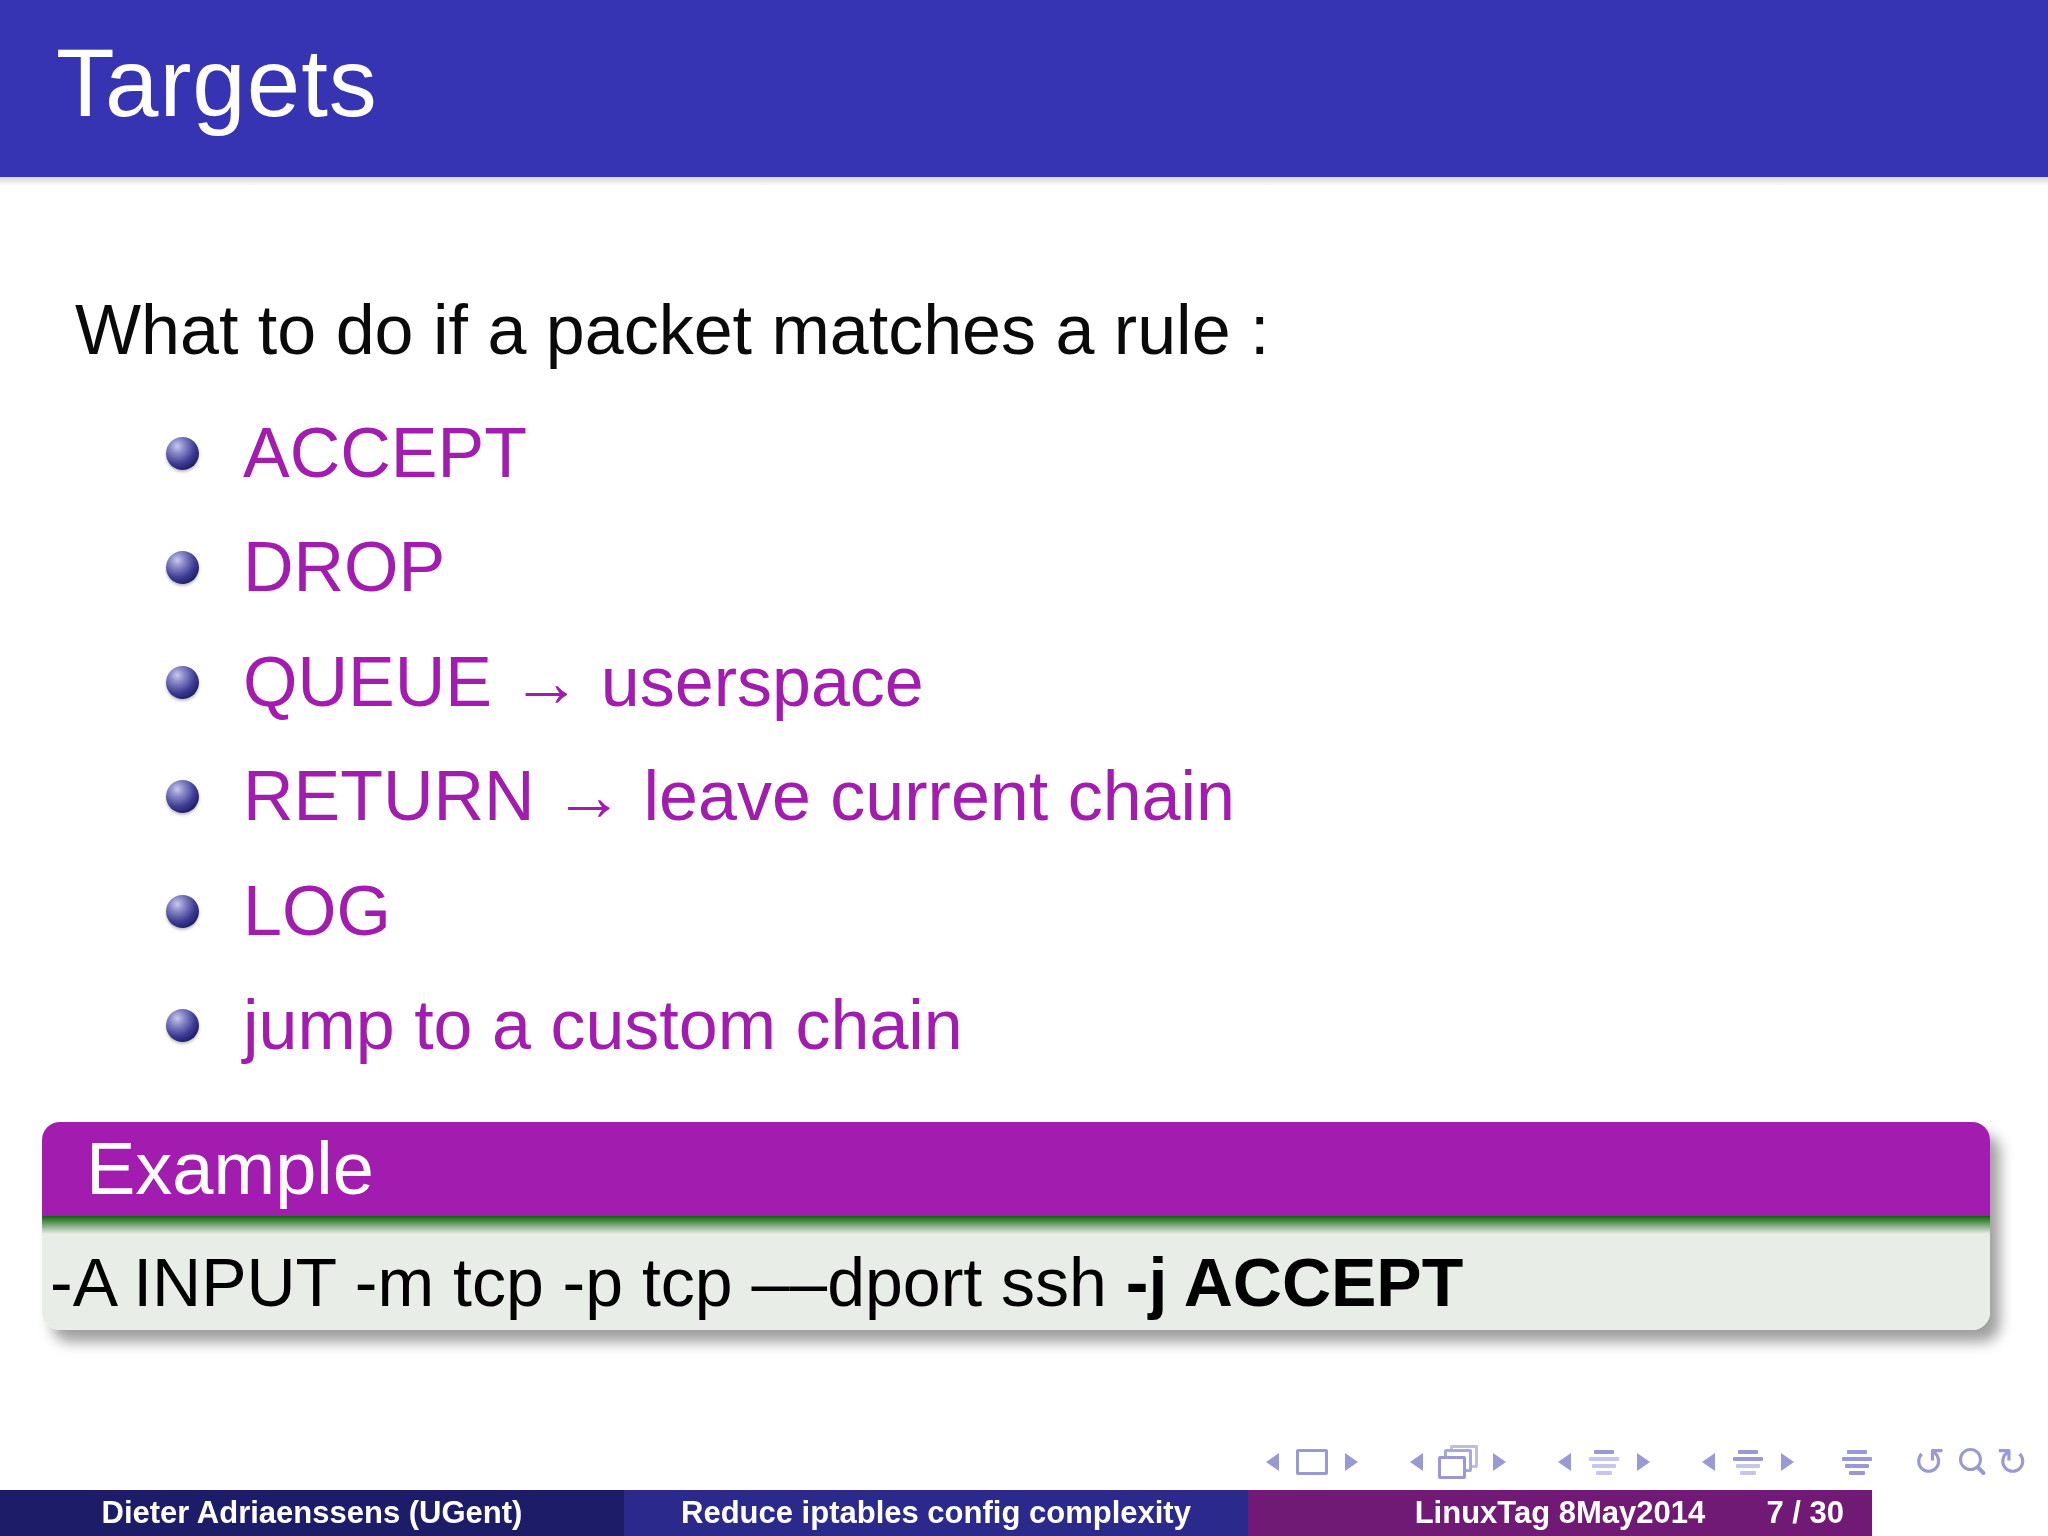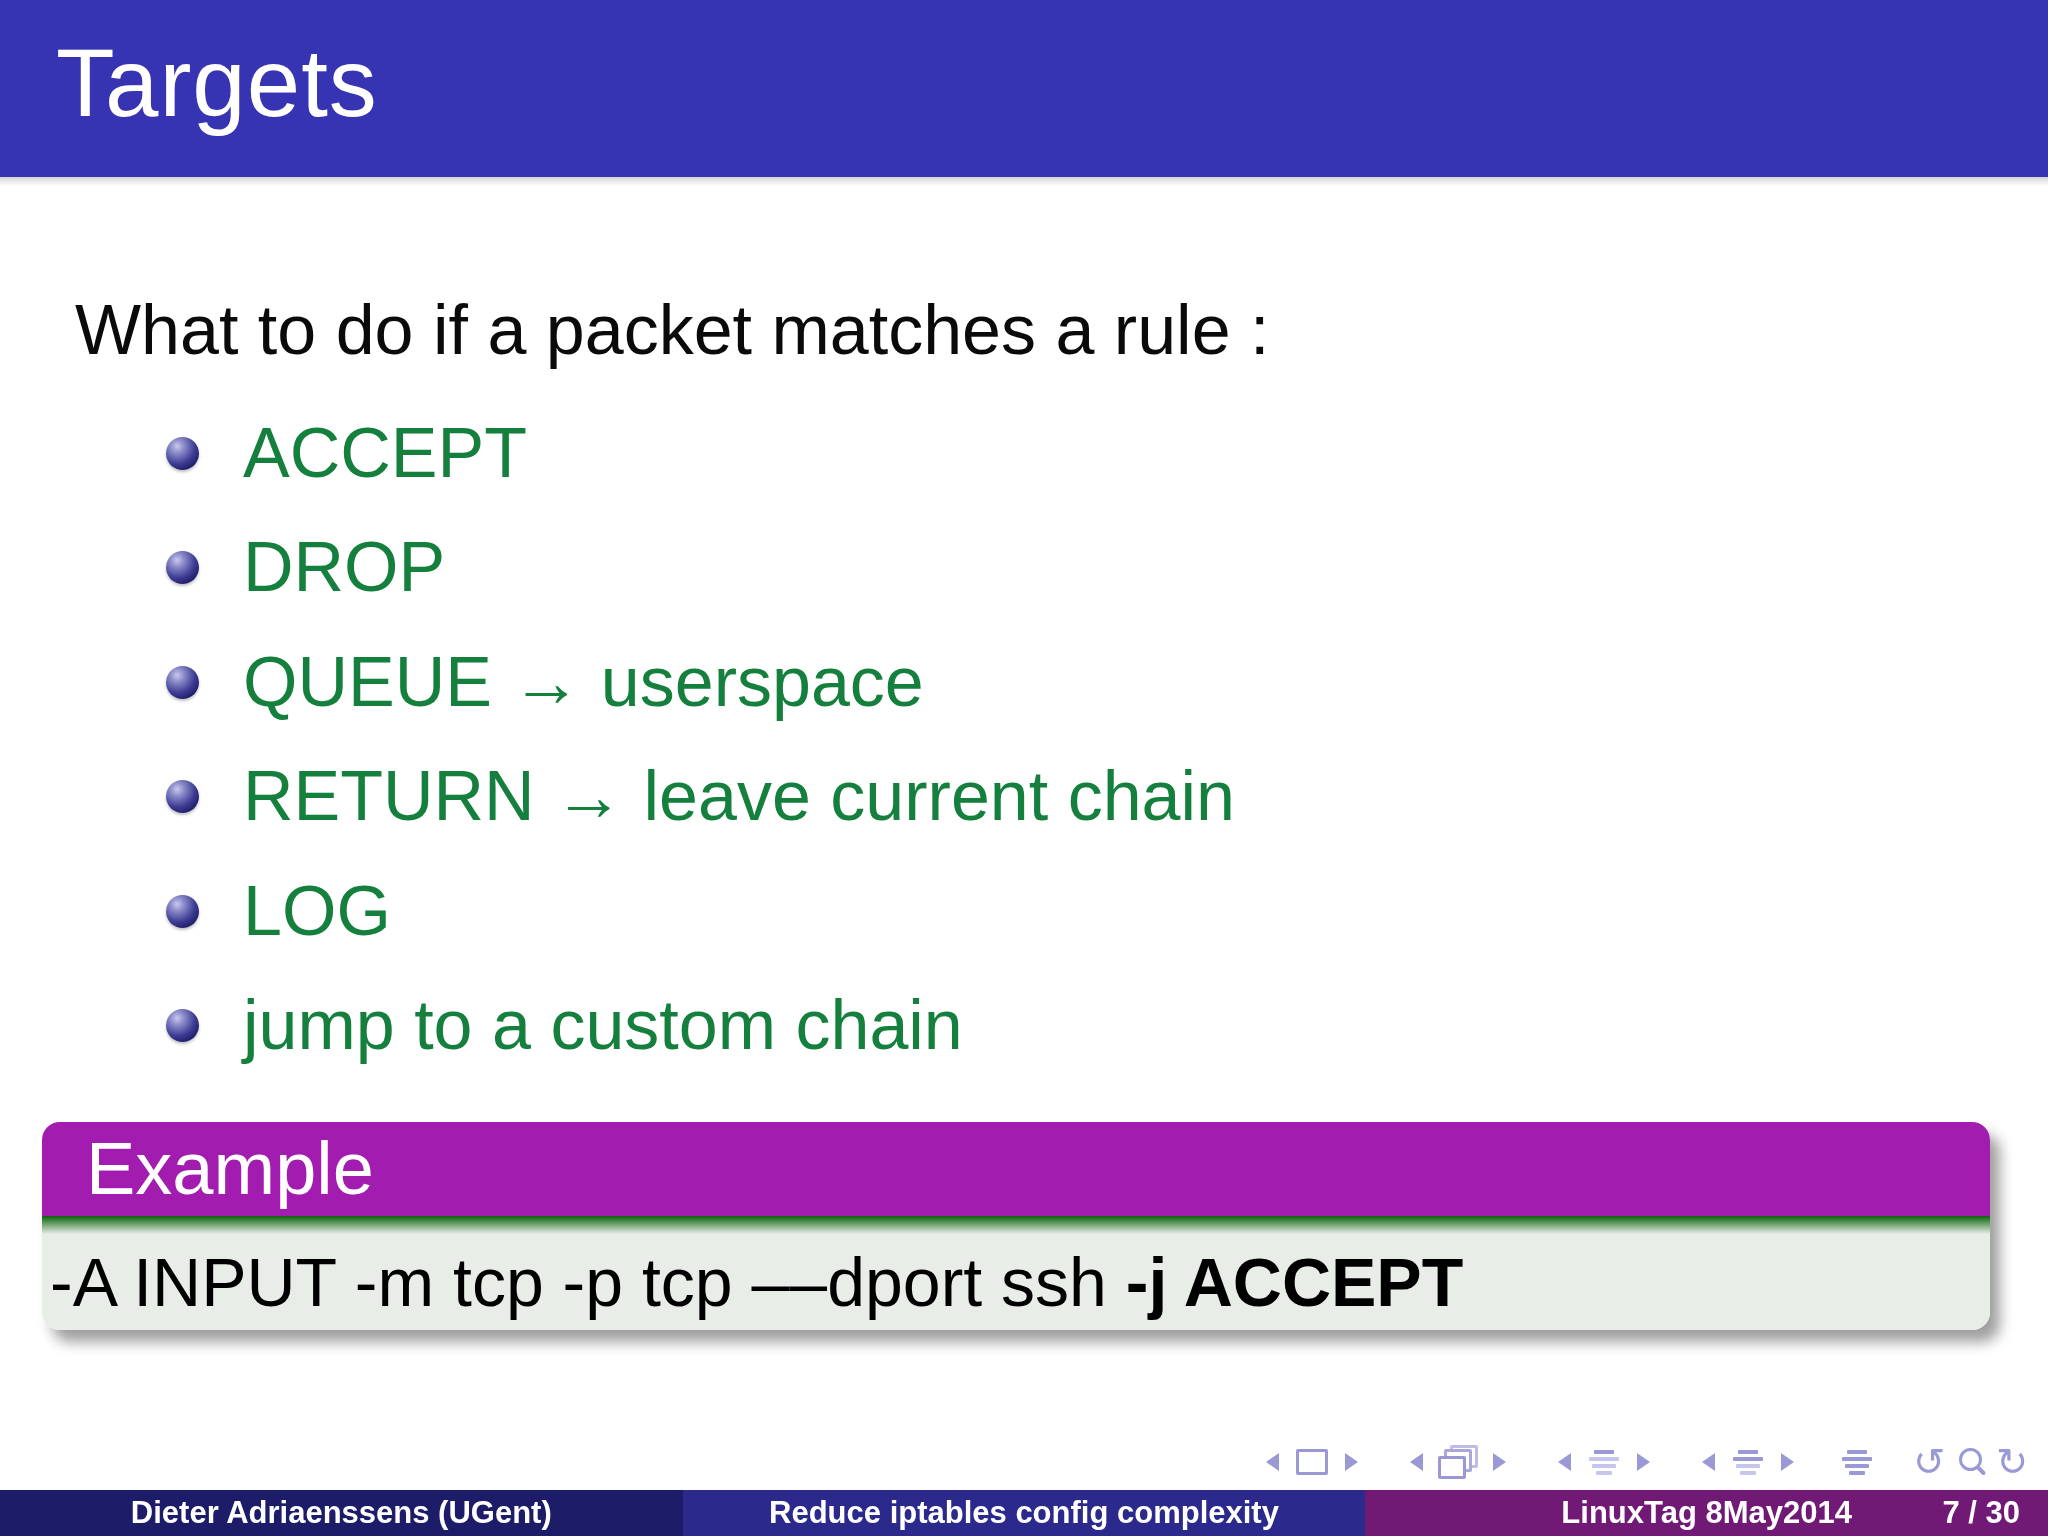--- a/index.html
+++ b/index.html
@@ -19,21 +19,21 @@
   }
   
   .intro{position:absolute;left:75px;top:288px;font-size:70px;line-height:1.2;color:#0a0a0a;}
   .target-list{position:absolute;left:166px;top:396px;list-style:none;margin:0;padding:0;}
   .target-list li{height:114.5px;display:flex;align-items:center;}
   .ball{
     flex:0 0 auto;width:33px;height:33px;border-radius:50%;margin-right:44px;
     background:radial-gradient(circle at 34% 28%, #c9c9ef 0%, #8a8ac8 22%, #3d3c94 55%, #1c1b64 80%, #10104a 100%);
     box-shadow:0 2px 3px rgba(0,0,0,0.25);
   }
-  .item-text{font-size:70px;line-height:1.1;color:#15803d;white-space:nowrap;}
+  .item-text{font-size:70px;line-height:1.1;color:#a21caf;white-space:nowrap;}
   
   .example-box{
     position:absolute;left:42px;top:1122px;width:1948px;border-radius:18px;
     box-shadow:10px 12px 14px rgba(0,0,0,0.38);
   }
   .example-header{
     height:94px;background:#a21caf;border-radius:18px 18px 0 0;
     display:flex;align-items:center;padding-left:44px;box-sizing:border-box;
   }
   .example-header-text{color:#ffffff;font-size:74px;line-height:1;}
@@ -65,21 +65,21 @@
   .toc{display:flex;flex-direction:column;align-items:center;gap:3px;width:34px;margin:0 5px;}
   .toc i{display:block;height:4px;border-radius:1px;background:currentColor;}
   .toc .lt{background:#c6c6ec;}
   .w1{width:20px;} .w2{width:30px;} .w3{width:24px;} .w4{width:16px;}
   .arrow-glyph{font-family:"DejaVu Sans",sans-serif;font-size:38px;line-height:1;margin:0 4px;}
   .magnifier{position:relative;width:17px;height:17px;border:3px solid currentColor;
              border-radius:50%;margin:0 10px 6px 10px;}
   .magnifier::after{content:"";position:absolute;width:4px;height:11px;background:currentColor;
              right:-4px;bottom:-8px;transform:rotate(-45deg);border-radius:2px;}
   
-  .footline{position:absolute;left:0;bottom:0;width:2048px;height:46px;display:flex;}
+  .footline{position:absolute;left:0;bottom:0;width:1872px;height:46px;display:flex;}
   .footline .seg{display:flex;align-items:center;justify-content:center;
                  color:#ffffff;font-size:31px;font-weight:600;white-space:nowrap;}
   .seg-author{width:33.333%;background:#1d1c68;}
   .seg-title{width:33.333%;background:#2b2a8c;}
   .seg-date{width:33.334%;background:#701a75;position:relative;}
   .page-num{position:absolute;right:28px;top:50%;transform:translateY(-50%);}
 </style>
 </head>
 <body>
 

